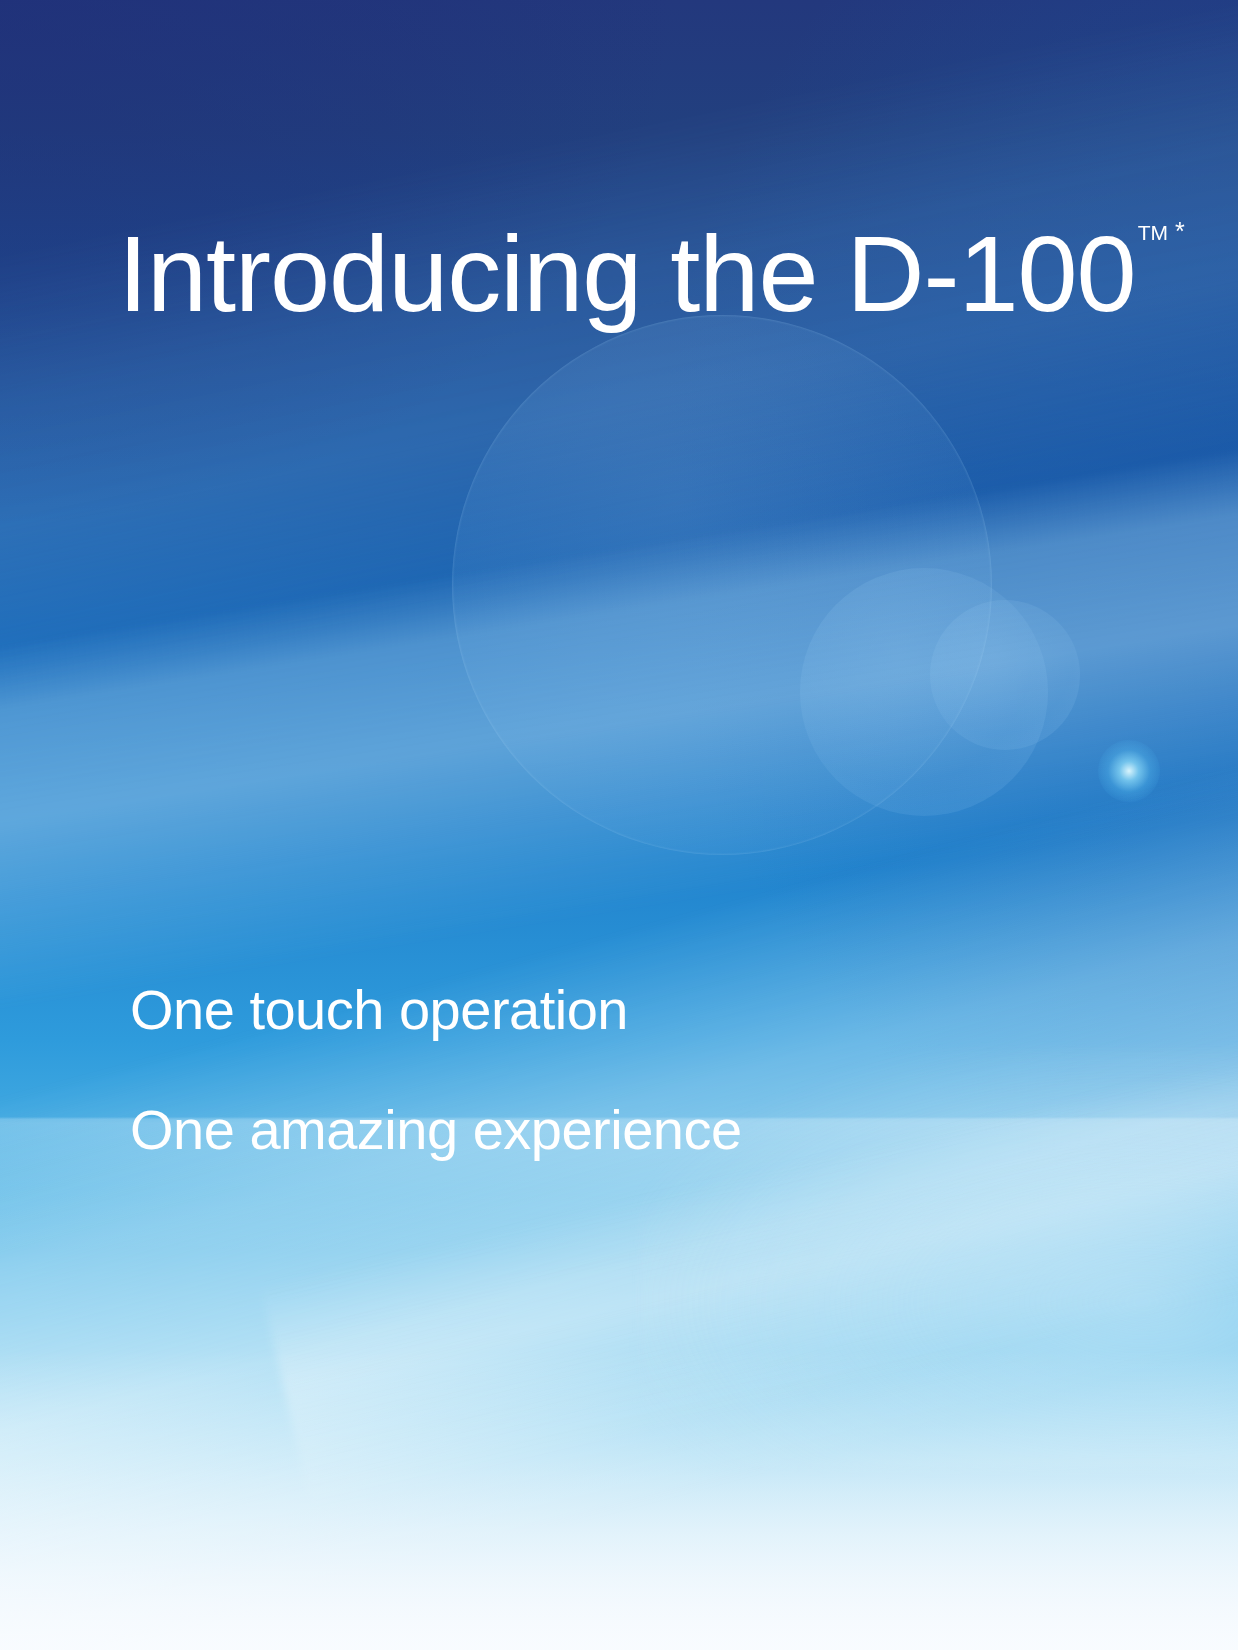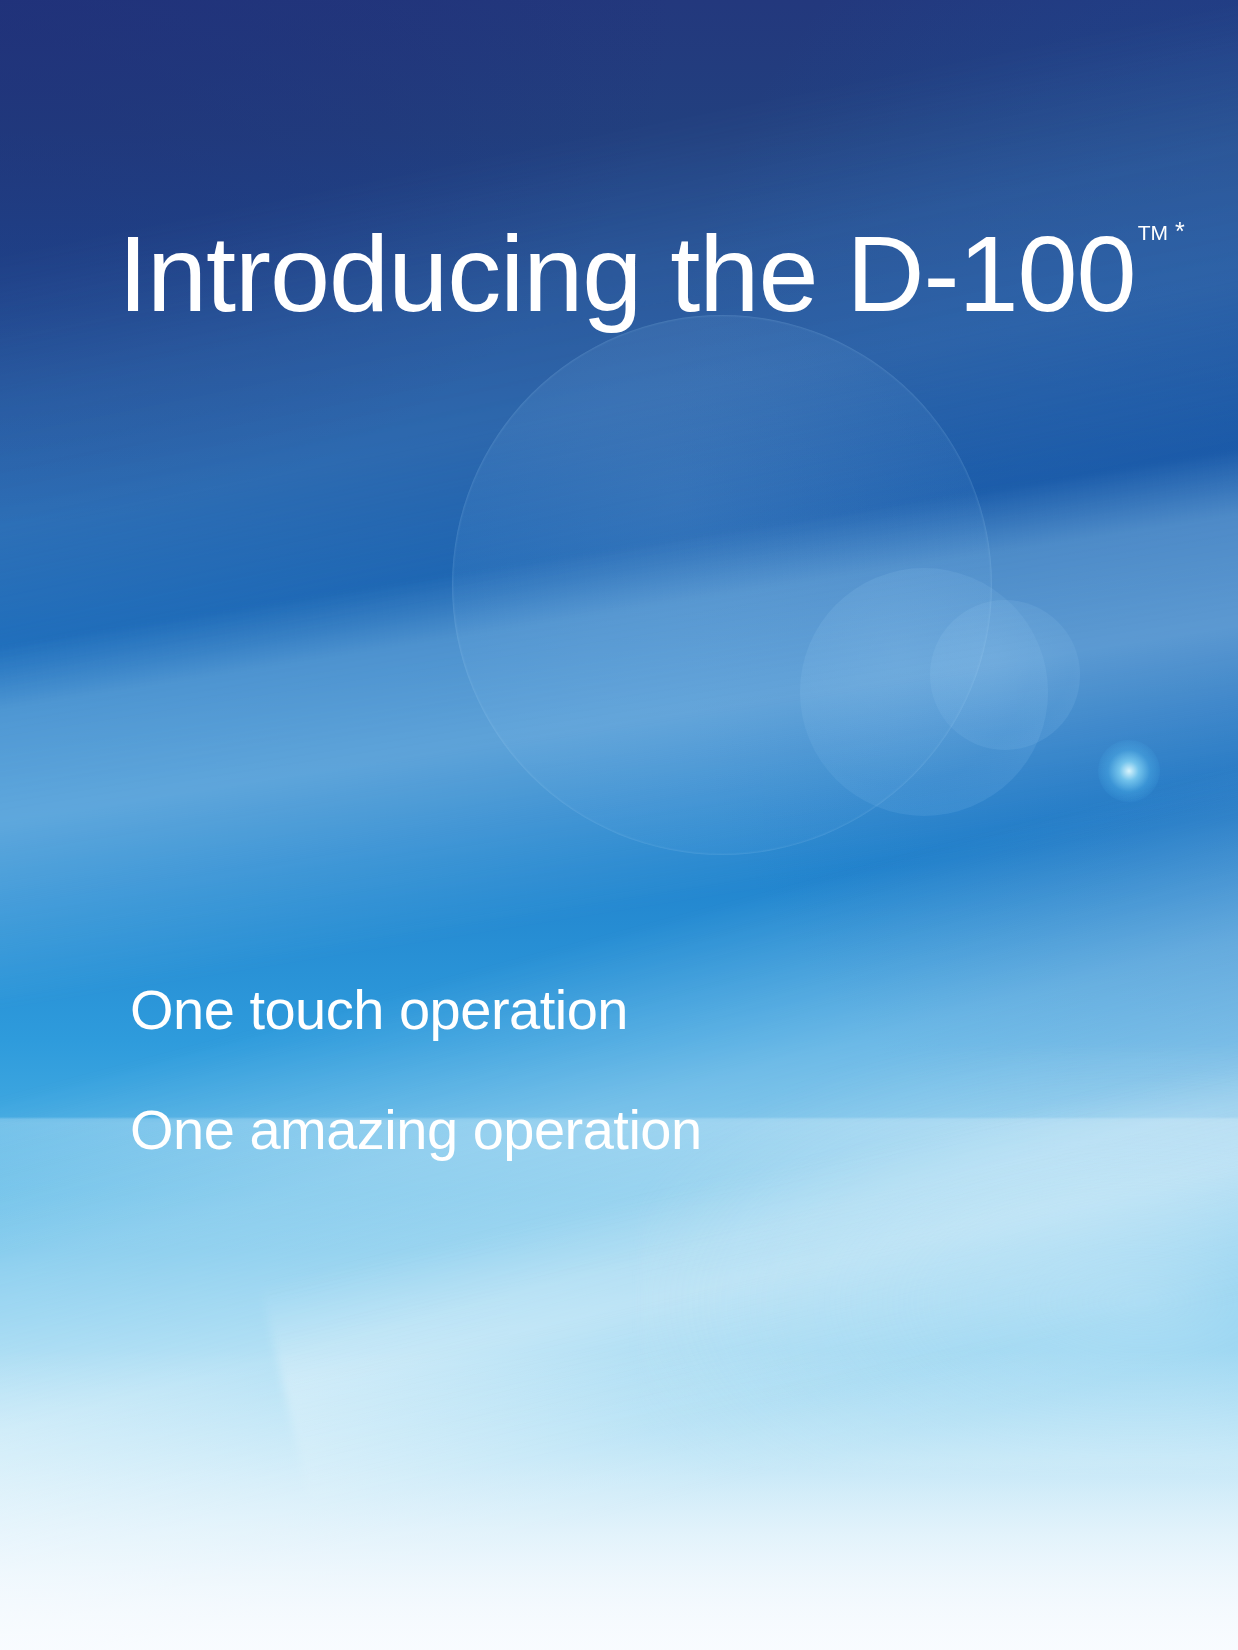--- a/index.html
+++ b/index.html
@@ -313,16 +313,16 @@
   <div class="band-c"></div>
   <div class="band-d"></div>
   <div class="bottom-right-glow"></div>
   <div class="bottom-fade"></div>
 
   <div class="content">
 
     <h1 class="headline"><span>Introducing the D-100</span><span class="sup">TM</span><span class="ast">*</span></h1>
 
     <div class="tagline tagline-1">One touch operation</div>
-    <div class="tagline tagline-2">One amazing operation</div>
+    <div class="tagline tagline-2">One amazing experience</div>
 
   </div>
 </div>
 
 </body></html>

